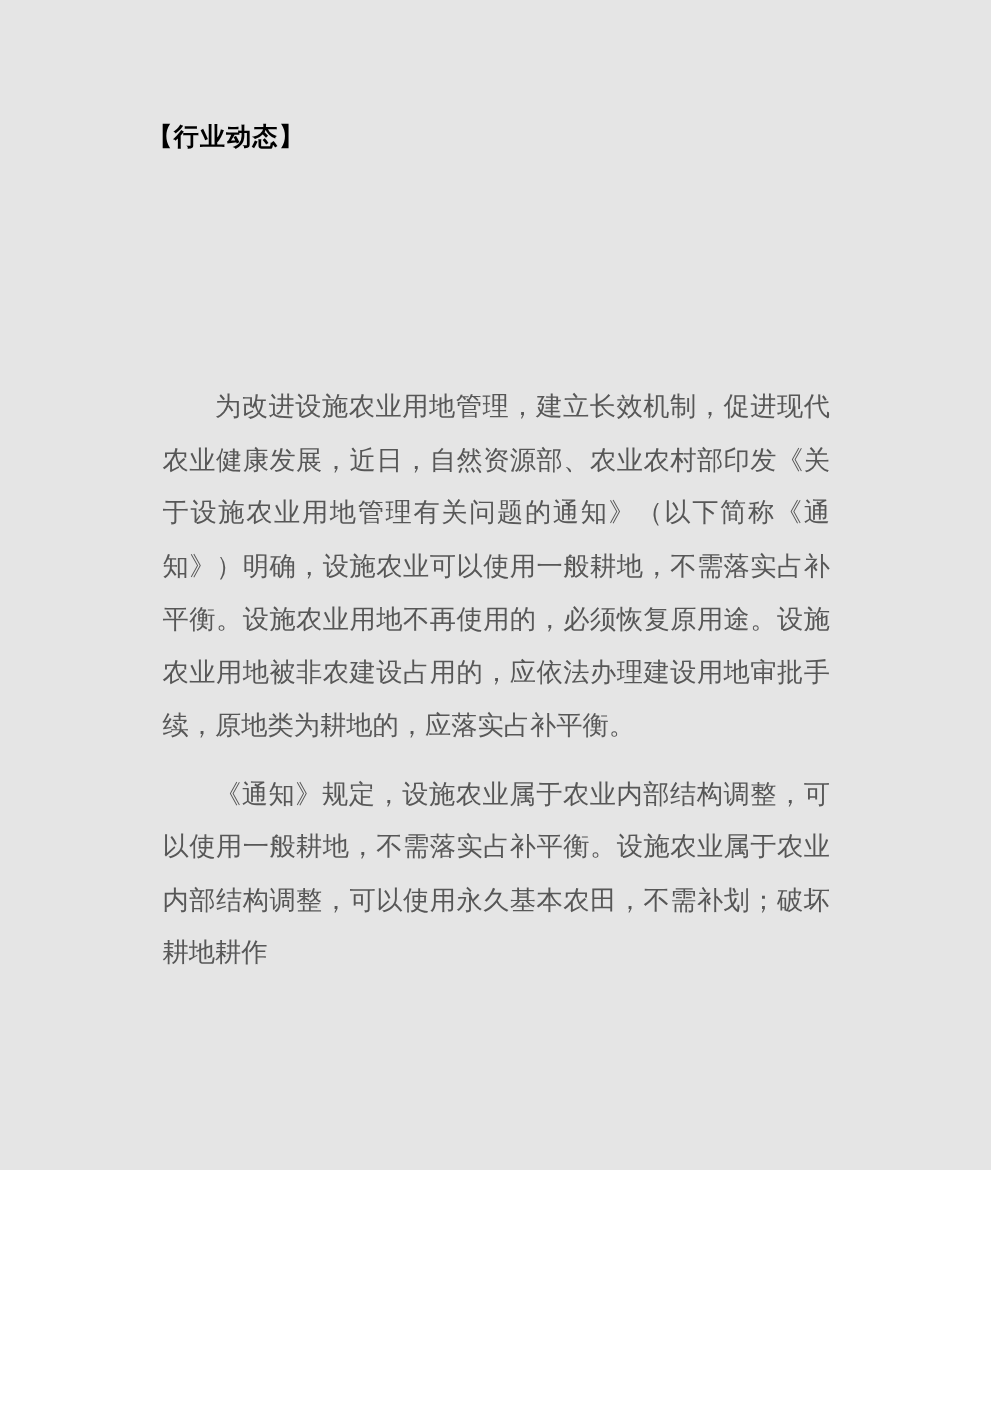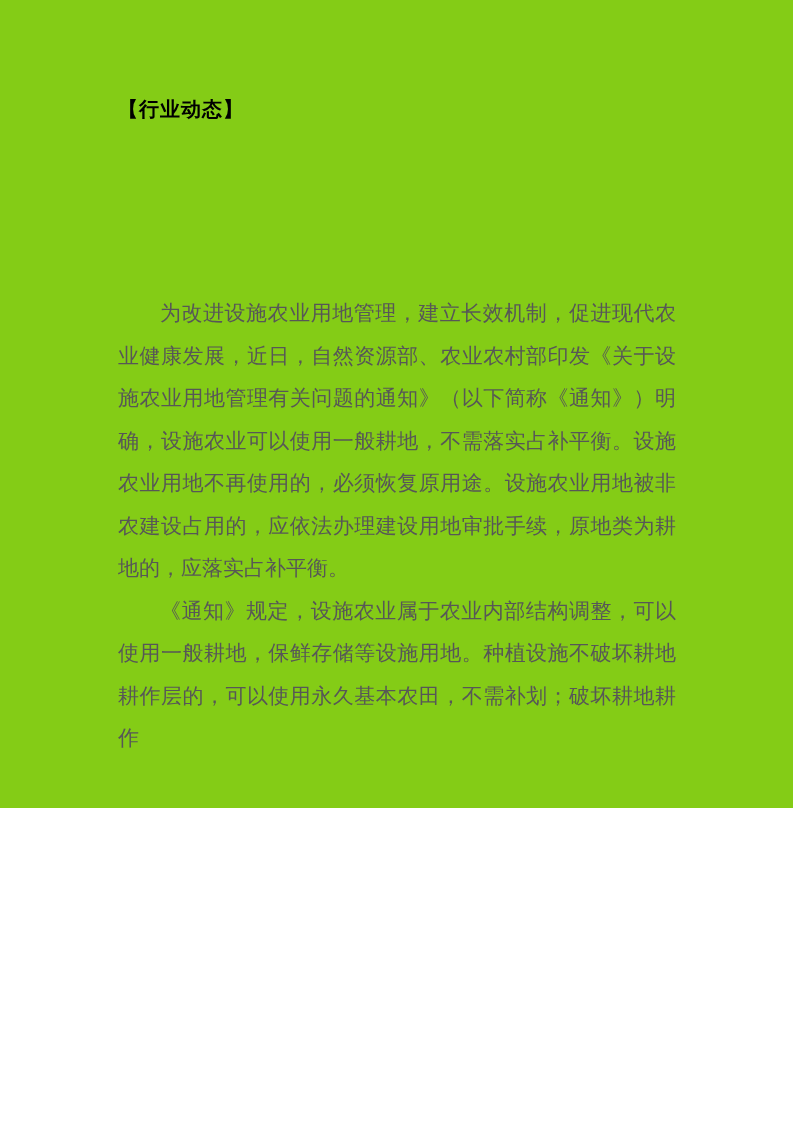--- a/index.html
+++ b/index.html
@@ -1,21 +1,21 @@
 <!DOCTYPE html>
 <html><head>
 <meta charset="utf-8">
 <style>
   * { margin: 0; padding: 0; box-sizing: border-box; }
   html, body { background: #ffffff; }
   .page {
     position: relative;
     width: 793px;
-    height: 808px;
-    background: #84cc16;
+    height: 936px;
+    background: #e5e5e5;
     overflow: hidden;
     margin: 0 auto;
     font-family: "Liberation Serif", serif;
   }
   .section-tag {
     position: absolute;
     left: 118px;
     top: 96px;
     font-family: "Liberation Sans", sans-serif;
     font-weight: 700;
@@ -43,21 +43,21 @@
     top: 292px;
     width: 558px;
     font-family: "Liberation Serif", serif;
     font-size: 21px;
     line-height: 42.5px;
     color: #575757;
     text-align: justify;
   }
   .body-text p {
     text-indent: 2em;
-    margin: 0;
+    margin: 12px;
   }
   .page-footer {
     position: absolute;
     left: 0;
     top: 1036px;
     width: 100%;
     text-align: center;
     font-family: "Liberation Sans", sans-serif;
     font-size: 17px;
     color: #1a1a1a;
@@ -68,20 +68,20 @@
 
 <div class="page">
 
   <div class="section-tag">【行业动态】</div>
 
   <h1 class="doc-title">
   </h1>
 
   <div class="body-text">
     <p>为改进设施农业用地管理，建立长效机制，促进现代农业健康发展，近日，自然资源部、农业农村部印发《关于设施农业用地管理有关问题的通知》（以下简称《通知》）明确，设施农业可以使用一般耕地，不需落实占补平衡。设施农业用地不再使用的，必须恢复原用途。设施农业用地被非农建设占用的，应依法办理建设用地审批手续，原地类为耕地的，应落实占补平衡。</p>
-    <p>《通知》规定，设施农业属于农业内部结构调整，可以使用一般耕地，保鲜存储等设施用地。种植设施不破坏耕地耕作层的，可以使用永久基本农田，不需补划；破坏耕地耕作</p>
+    <p>《通知》规定，设施农业属于农业内部结构调整，可以使用一般耕地，不需落实占补平衡。设施农业属于农业内部结构调整，可以使用永久基本农田，不需补划；破坏耕地耕作</p>
   </div>
 
   <div class="page-footer">
     <span>- 2 -</span>
   </div>
 
 </div>
 
 </body></html>

